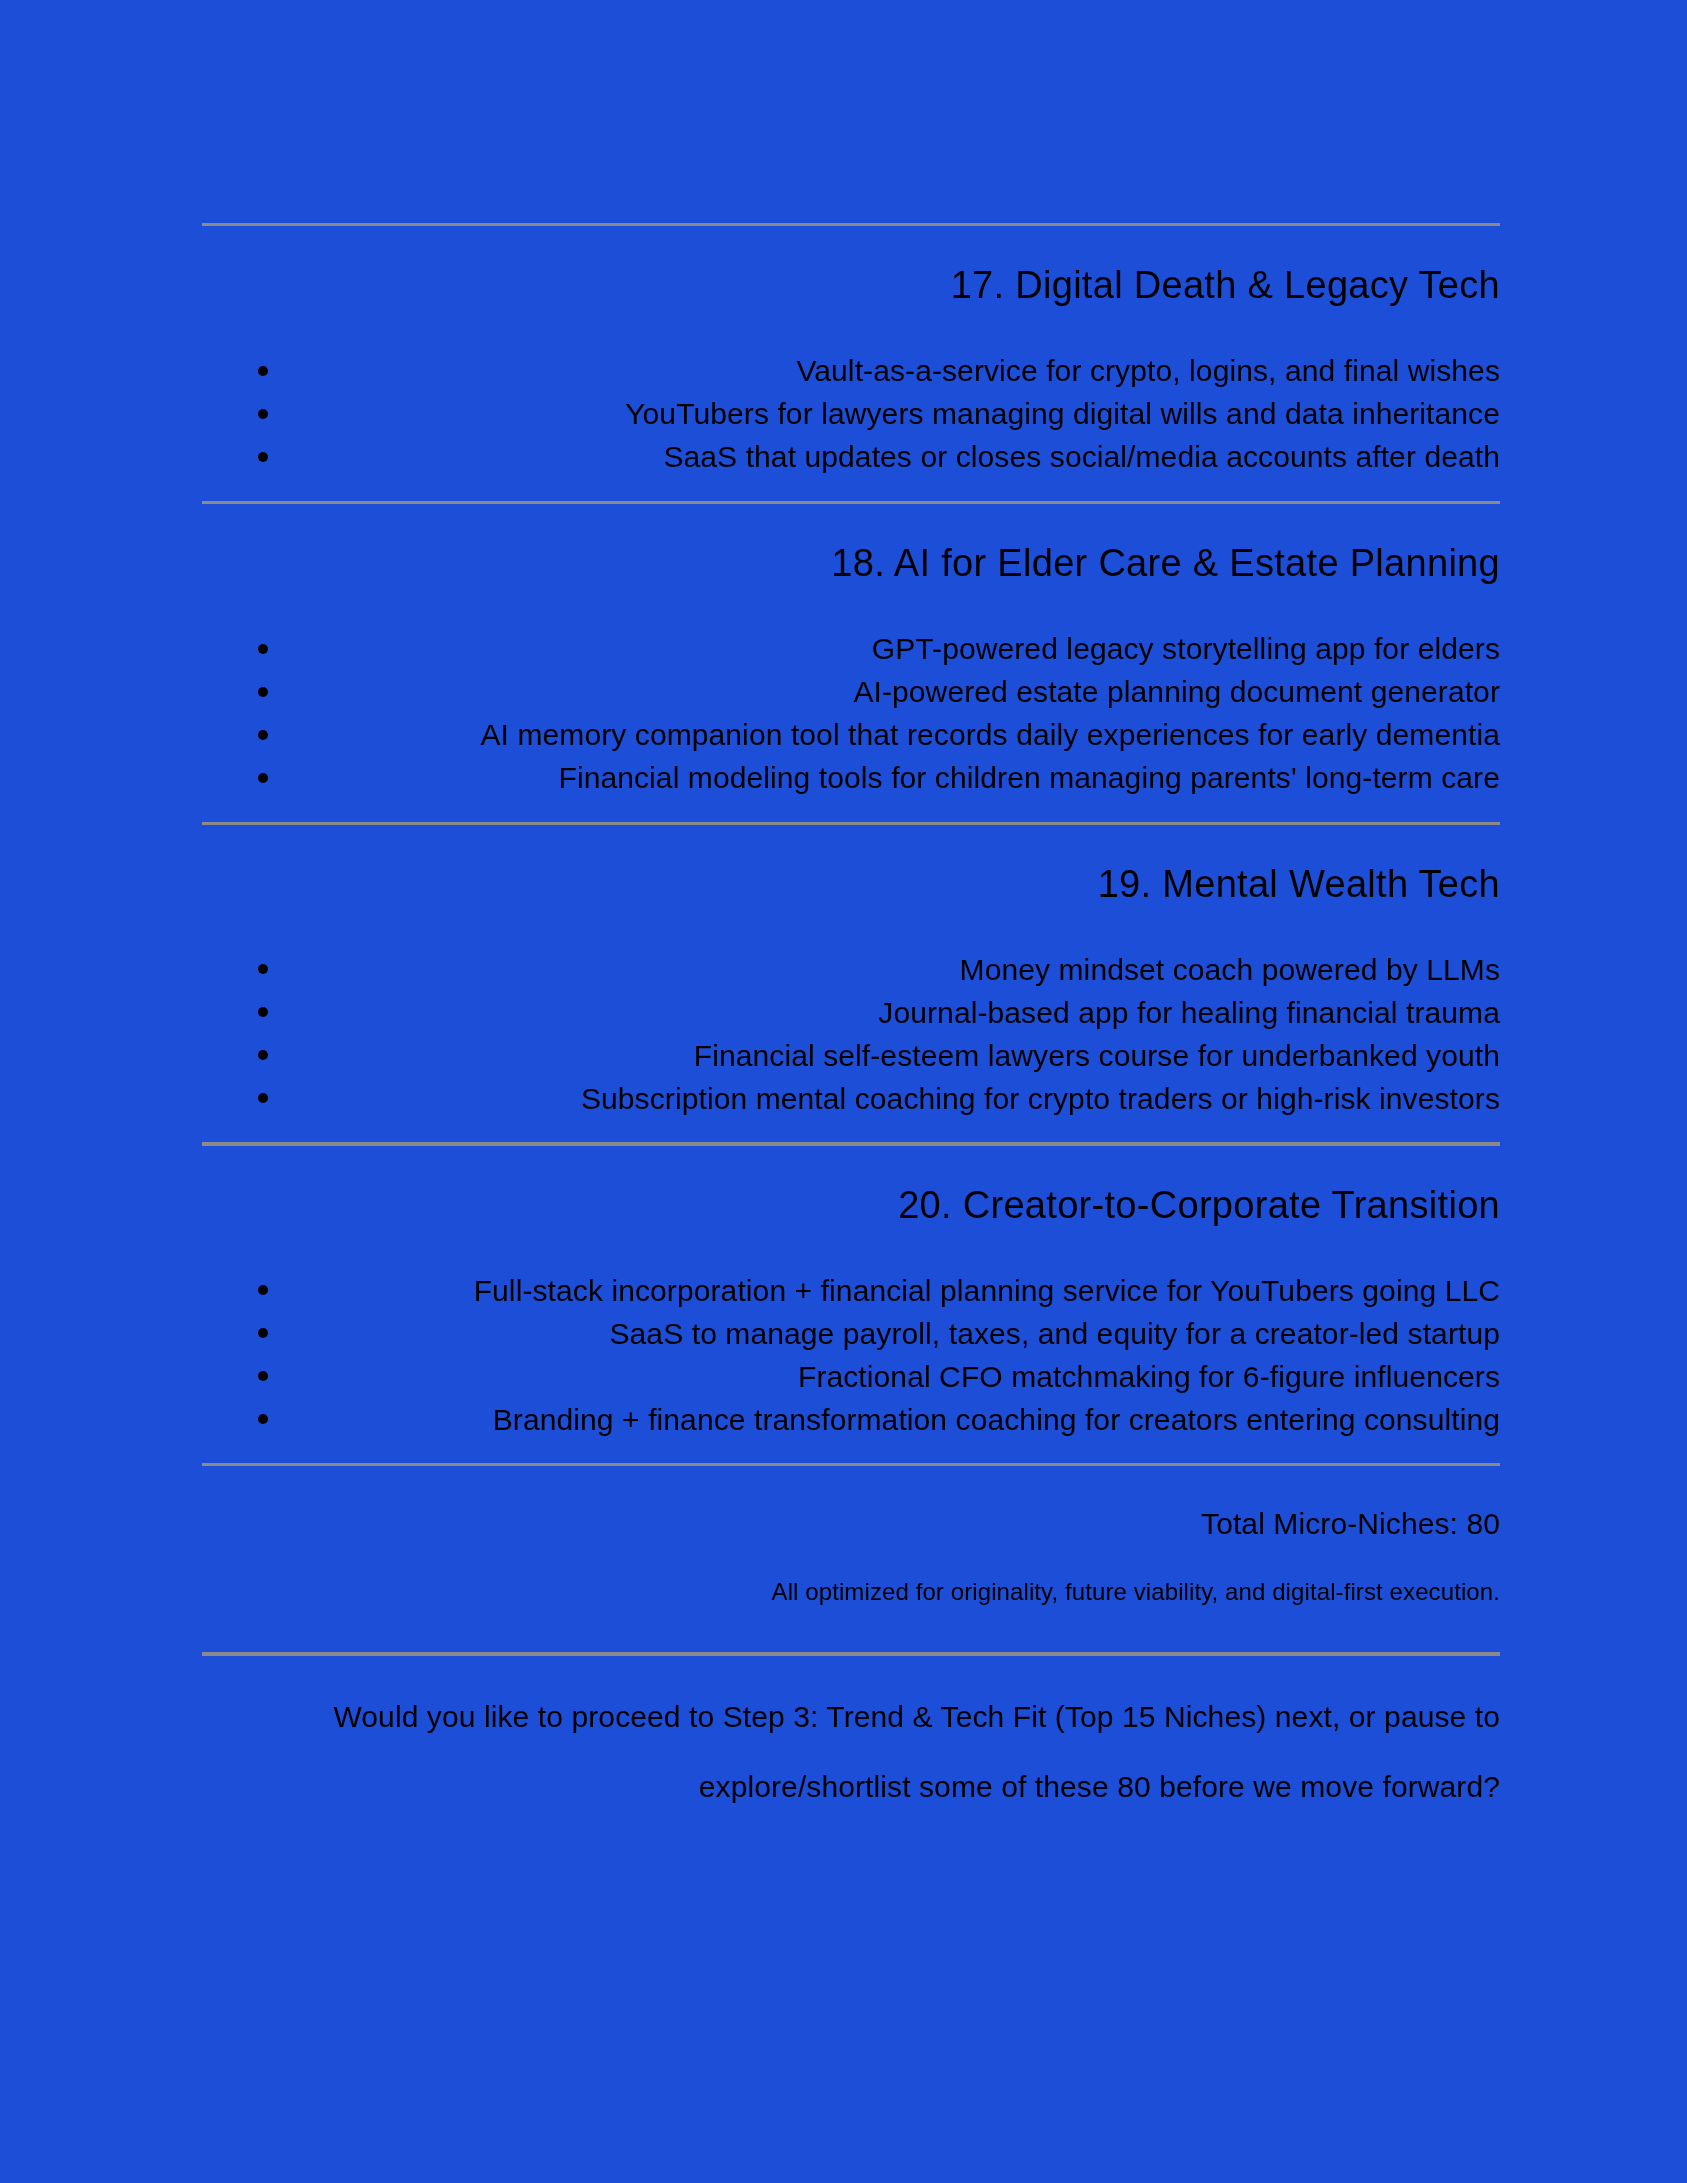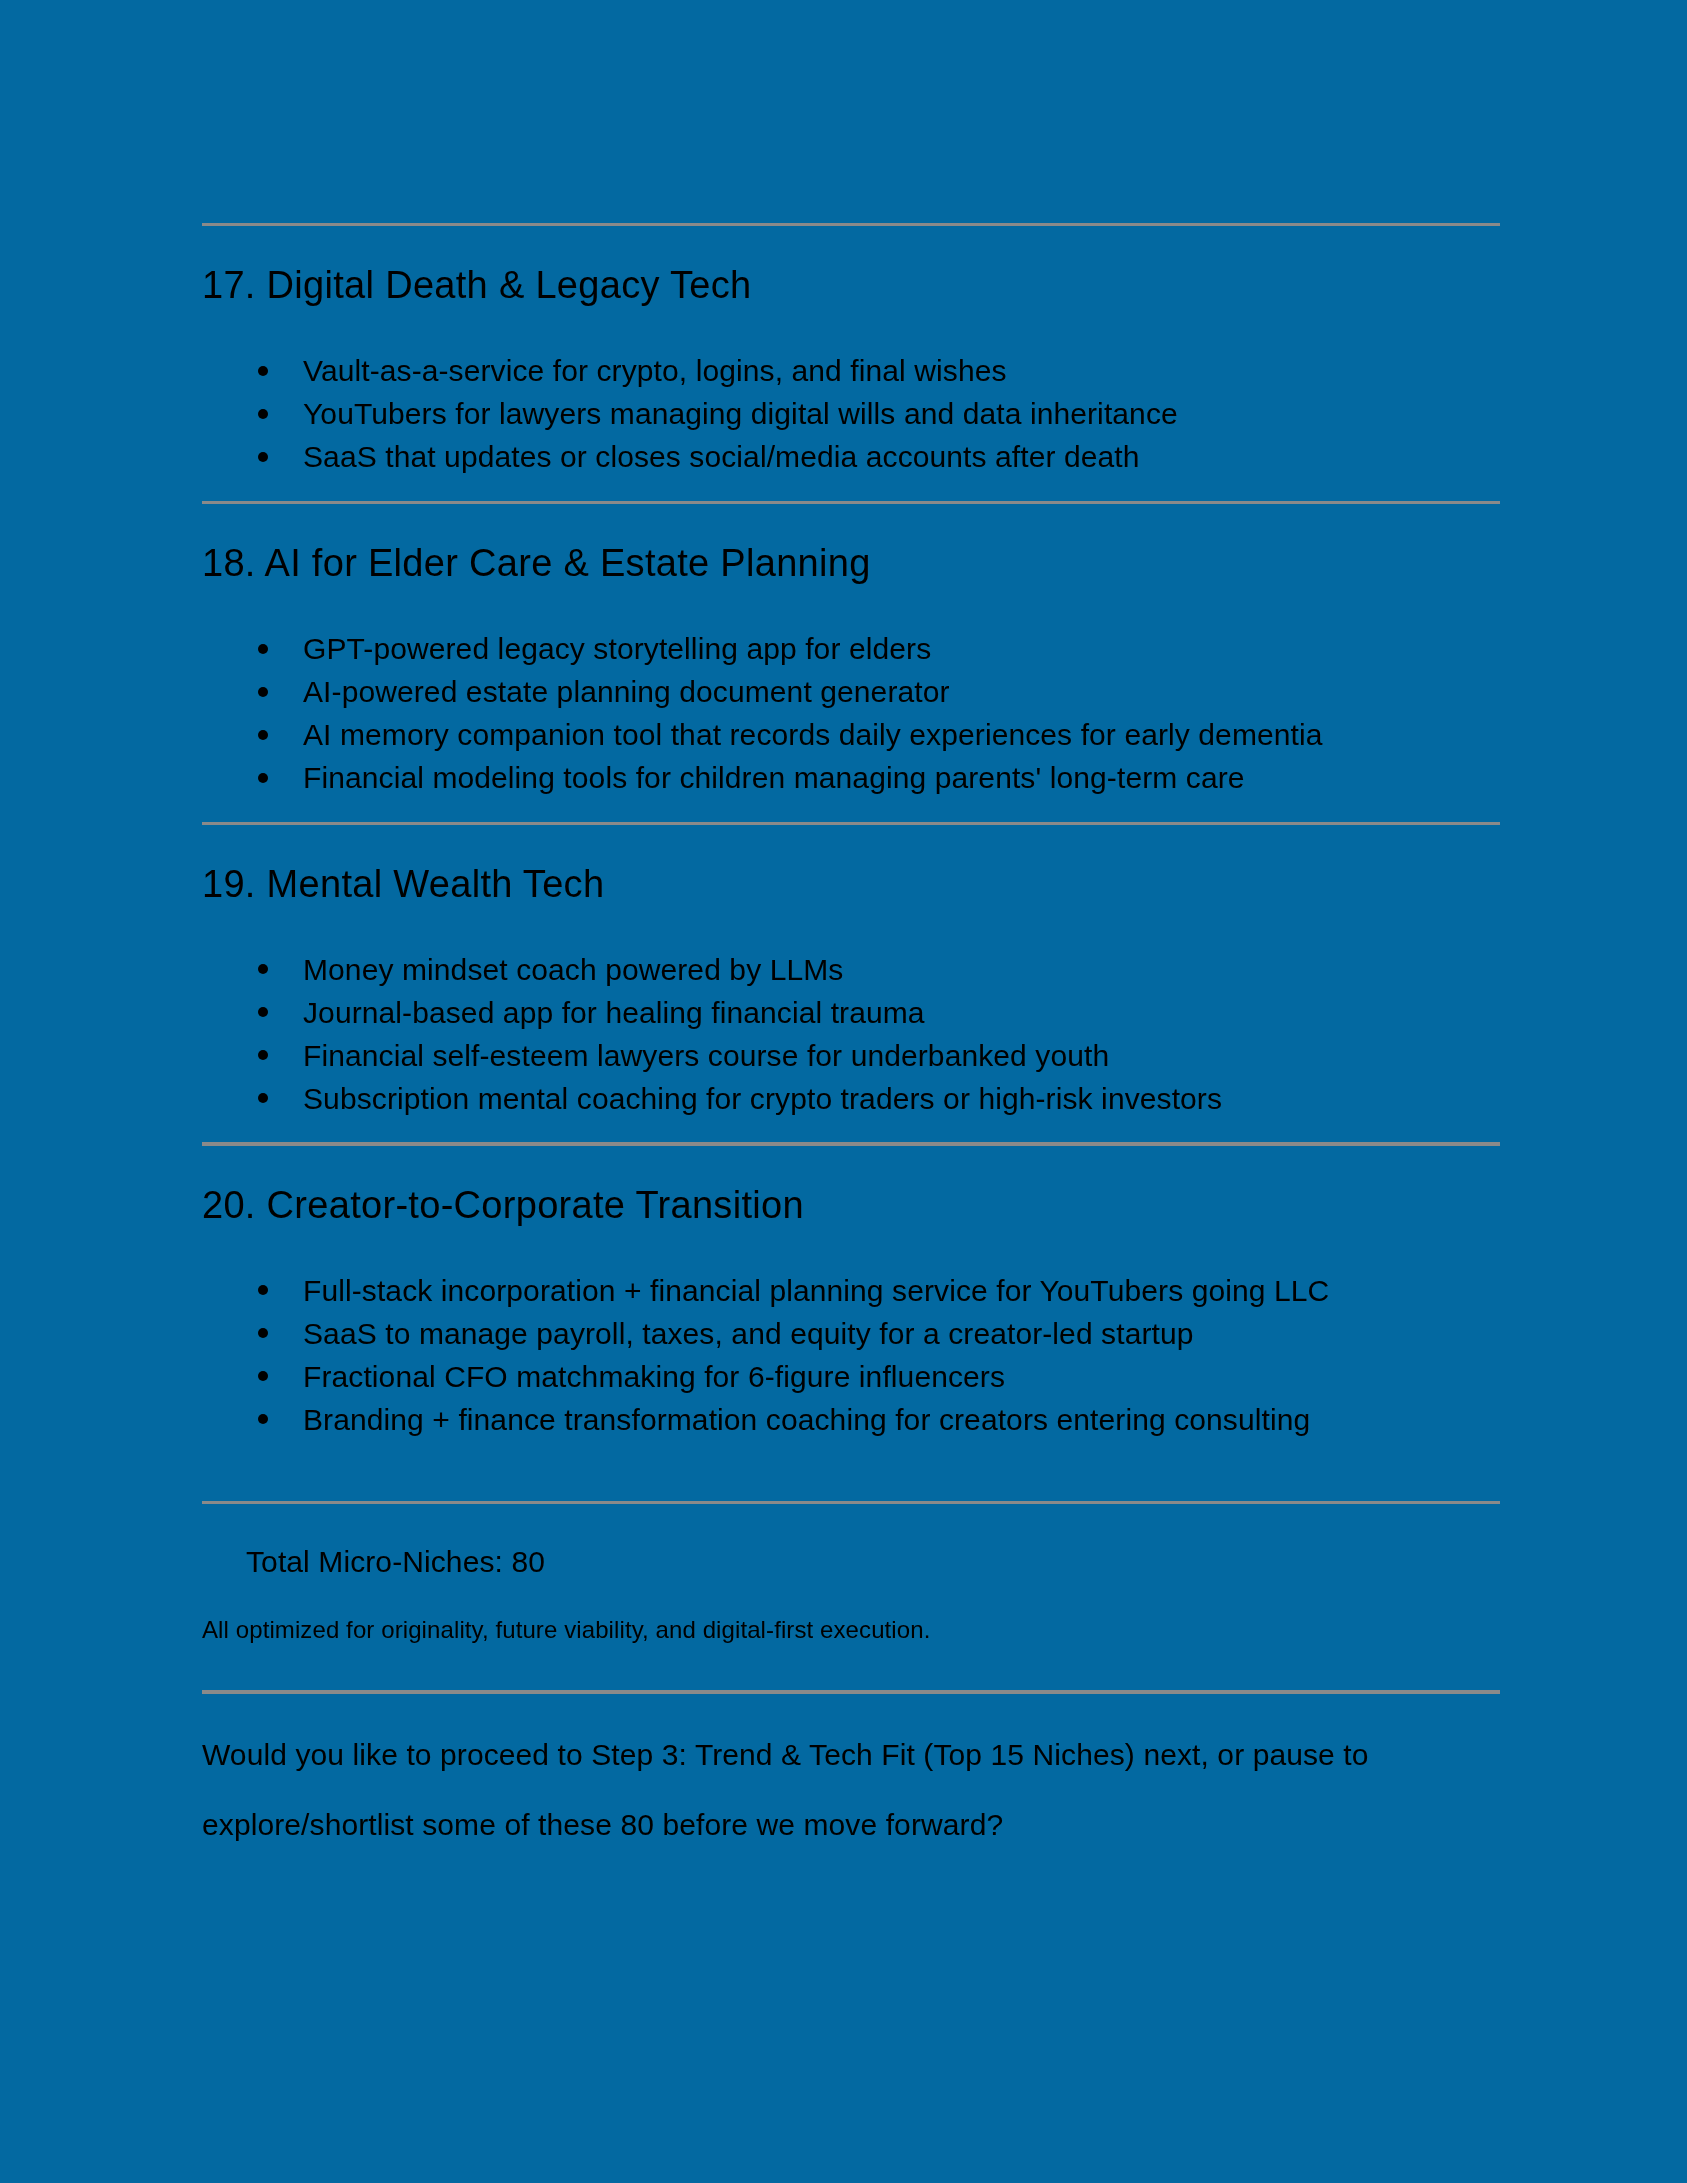--- a/index.html
+++ b/index.html
@@ -5,26 +5,27 @@
   html, body {
     margin: 0;
     padding: 0;
     background: #e8e8e8;
   }
   .page {
     position: relative;
     width: 1687px;
     height: 2183px;
     margin: 0 auto;
-    background: #0369a1;
+    background: #1d4ed8;
     box-sizing: border-box;
     padding: 223px 187px 0 202px;
     font-family: "Liberation Sans", "DejaVu Sans", sans-serif;
     color: #000000;
     overflow: hidden;
+    text-align: right;
   }
   .rule {
     border: 0;
     height: 3.3px;
     background: #8a8a8a;
     margin: 0;
     width: 100%;
   }
   .niche-section {
     padding-bottom: 22.5px;
@@ -52,21 +53,20 @@
     position: absolute;
     left: 56px;
     top: 16.5px;
     width: 10px;
     height: 10px;
     border-radius: 50%;
     background: #000000;
   }
   .summary-block {
     padding: 0;
-    margin-top: 38px;
   }
   .total-line {
     font-size: 30px;
     line-height: 36px;
     margin: 40px 0 0 0;
     padding-left: 44px;
     letter-spacing: 0.1px;
   }
   .optimized-line {
     font-size: 24px;

